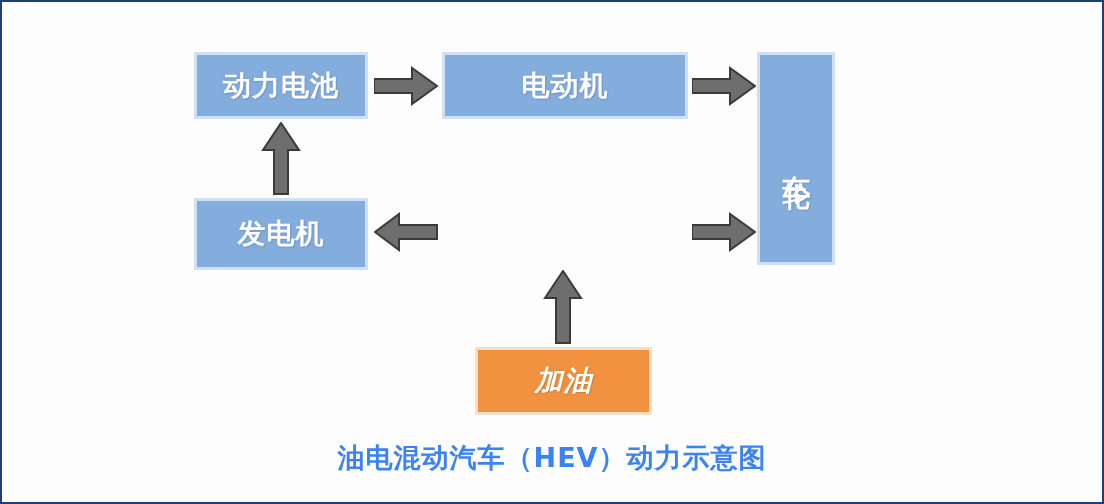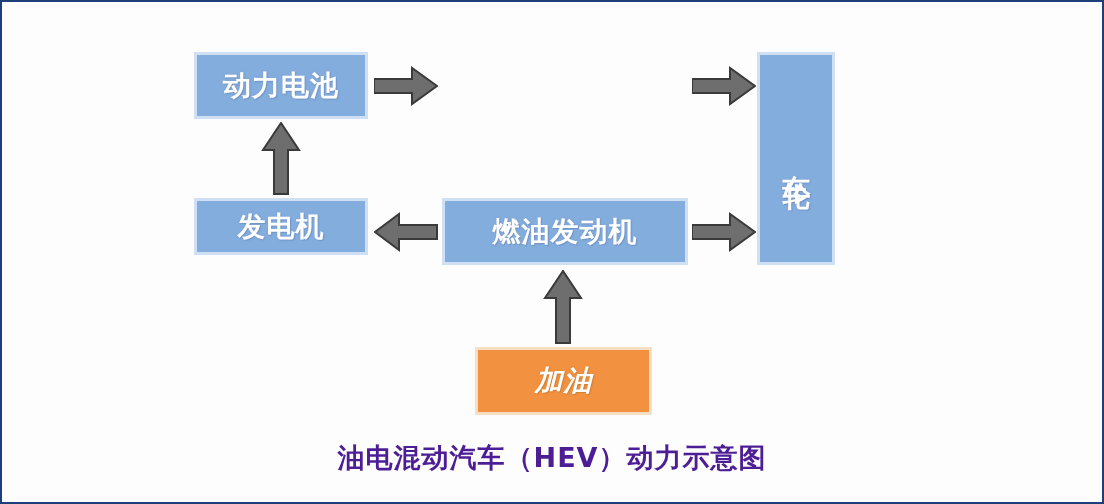--- a/index.html
+++ b/index.html
@@ -55,46 +55,46 @@
   .arrow svg { display:block; width:100%; height:100%; }
 
   
   #caption {
     position:absolute;
     left:0; right:0;
     top:438px;
     text-align:center;
     font-size:27px;
     font-weight:bold;
-    color:#4c1d95;
+    color:#3b82f6;
     letter-spacing:1px;
     font-family:"DejaVu Sans", sans-serif;
   }
 </style>
 </head>
 <body>
 
 <div id="canvas">
 
   <div class="node" style="left:192px; top:50px; width:174px; height:67px;">
     <span>动力电池</span>
   </div>
 
+  <div class="node" style="left:440px; top:50px; width:246px; height:67px;">
+    <span>电动机</span>
+  </div>
 
   <div class="node vertical" style="left:755px; top:50px; width:78px; height:213px;">
     <span>车轮</span>
   </div>
 
-  <div class="node" style="left:192px; top:196px; width:174px; height:57px;justify-content:center;">
+  <div class="node" style="left:192px; top:196px; width:174px; height:72px;justify-content:center;">
     <span>发电机</span>
   </div>
 
-  <div class="node" style="left:440px; top:196px; width:246px; height:67px;">
-    <span>燃油发动机</span>
-  </div>
 
   <div class="node orange" style="left:473px; top:345px; width:177px; height:68px;font-style:italic;">
     <span>加油</span>
   </div>
 
   <div class="arrow" style="left:372px; top:64px; width:64px; height:40px;">
     <svg viewBox="0 0 64 40" preserveAspectRatio="none">
       <polygon points="0,13 38,13 38,2 63,20 38,38 38,27 0,27" fill="#6E6E6E" stroke="#3a3a3a" stroke-width="2"></polygon>
     </svg>
   </div>

